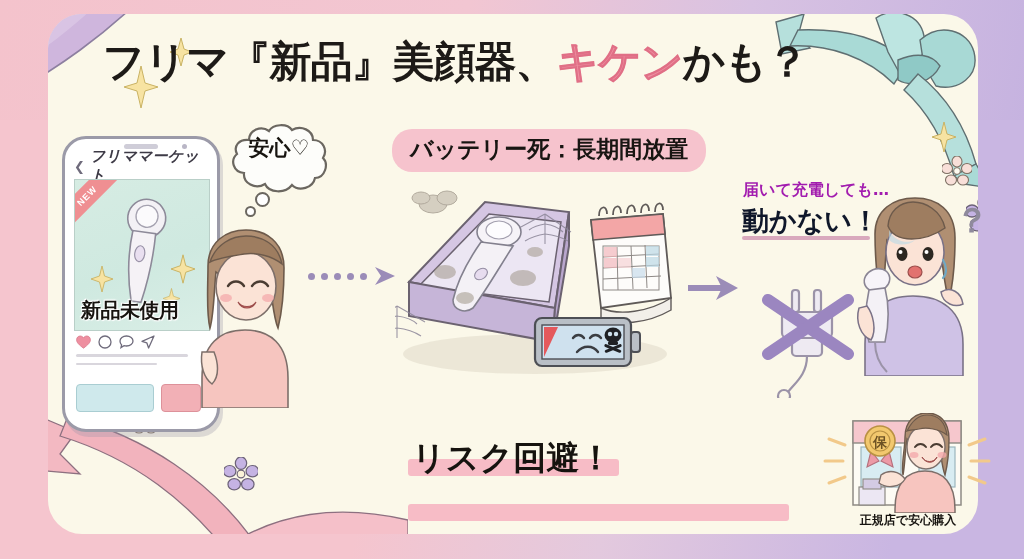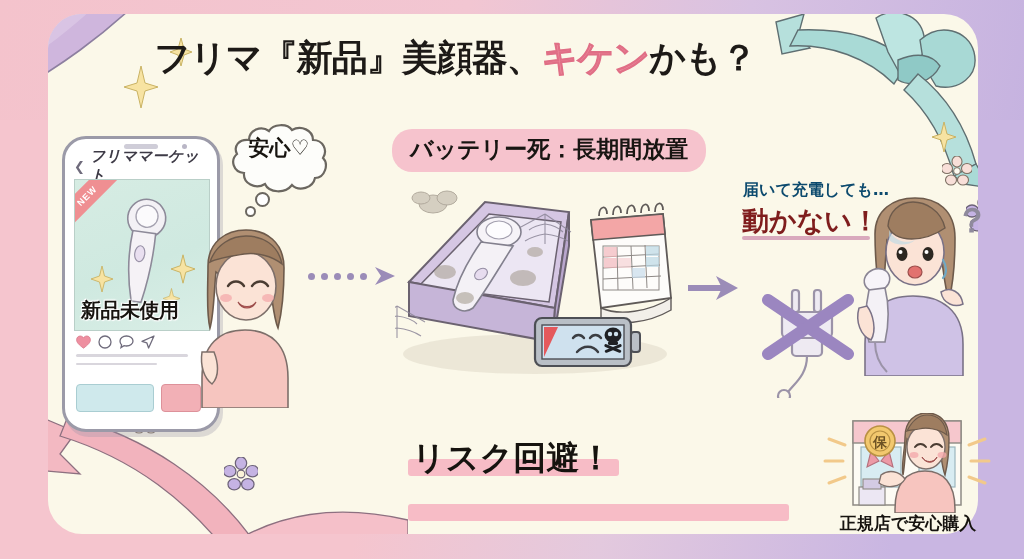--- a/index.html
+++ b/index.html
@@ -28,21 +28,21 @@
 
   
   .spark{position:absolute;pointer-events:none;}
   .spark svg{display:block;}
 
   
   .flower{position:absolute;pointer-events:none;}
 
   
   .title{position:absolute;left:0;top:34px;width:910px;text-align:center;
-    font-size:36px;font-weight:bold;letter-spacing:-1px;color:#1d1a17;
+    font-size:42px;font-weight:bold;letter-spacing:-1px;color:#1d1a17;
     font-family:"DejaVu Sans","Liberation Sans",sans-serif;white-space:nowrap;}
   .title .accent{color:#ef8fa0;-webkit-text-stroke:1px #e06f86;}
 
   
   .pill{position:absolute;left:392px;top:129px;
     background:#f6c3cd;border-radius:20px;padding:5px 18px 7px;
     font-size:23px;font-weight:bold;color:#181512;white-space:nowrap;
     font-family:"DejaVu Sans","Liberation Sans",sans-serif;}
 
   
@@ -95,23 +95,23 @@
   .arrow-solid{position:absolute;left:688px;top:273px;}
 
   
   .boxscene{position:absolute;left:395px;top:186px;width:280px;height:190px;}
   .cap-mid{position:absolute;left:395px;top:358px;width:280px;text-align:center;
     font-size:24px;font-weight:bold;color:#16130f;white-space:nowrap;
     font-family:"DejaVu Sans","Liberation Sans",sans-serif;}
   .cap-mid .small{font-size:19px;}
 
   
-  .r-line1{position:absolute;left:743px;top:180px;font-size:16px;font-weight:bold;color:#0c4a6e;
+  .r-line1{position:absolute;left:743px;top:180px;font-size:16px;font-weight:bold;color:#a21caf;
     font-family:"DejaVu Sans","Liberation Sans",sans-serif;white-space:nowrap;}
-  .r-line2{position:absolute;left:742px;top:203px;font-size:27px;font-weight:bold;color:#7f1d1d;
+  .r-line2{position:absolute;left:742px;top:203px;font-size:27px;font-weight:bold;color:#0f172a;
     font-family:Liberation Serif, serif;white-space:nowrap;}
   .r-underline{position:absolute;left:742px;top:236px;width:128px;height:4px;
     background:#d9a9bd;border-radius:3px;}
   .qmark{position:absolute;left:955px;top:198px;font-size:34px;color:#8f8a9c;font-weight:bold;}
 
   
   .plug{position:absolute;left:752px;top:278px;width:110px;height:120px;}
 
   
   .no-logo{position:absolute;left:253px;top:432px;width:148px;height:82px;}
@@ -122,21 +122,21 @@
   .bot-l1{position:absolute;left:412px;top:436px;font-size:33px;font-weight:bold;color:#16130f;
     font-family:"DejaVu Sans","Liberation Sans",sans-serif;white-space:nowrap;z-index:3;}
   .bot-l2{position:absolute;left:412px;top:481px;font-size:33px;font-weight:bold;color:#16130f;
     font-family:"DejaVu Sans","Liberation Sans",sans-serif;white-space:nowrap;z-index:3;}
   .hl1{position:absolute;left:408px;top:459px;width:211px;height:17px;background:#f7bcc6;border-radius:3px;z-index:1;}
   .hl2{position:absolute;left:408px;top:504px;width:381px;height:17px;background:#f7bcc6;border-radius:3px;z-index:1;}
 
   
   .shop{position:absolute;left:823px;top:413px;width:168px;height:100px;}
   .shop-cap{position:absolute;left:820px;top:512px;width:176px;text-align:center;
-    font-size:17px;font-weight:bold;color:#16130f;white-space:nowrap;
+    font-size:12px;font-weight:bold;color:#16130f;white-space:nowrap;
     font-family:"DejaVu Sans","Liberation Sans",sans-serif;}
 </style>
 </head>
 <body>
 
 <div class="stage">
 
   <div class="backdrop"></div>
   <div class="backdrop-top"></div>
 

